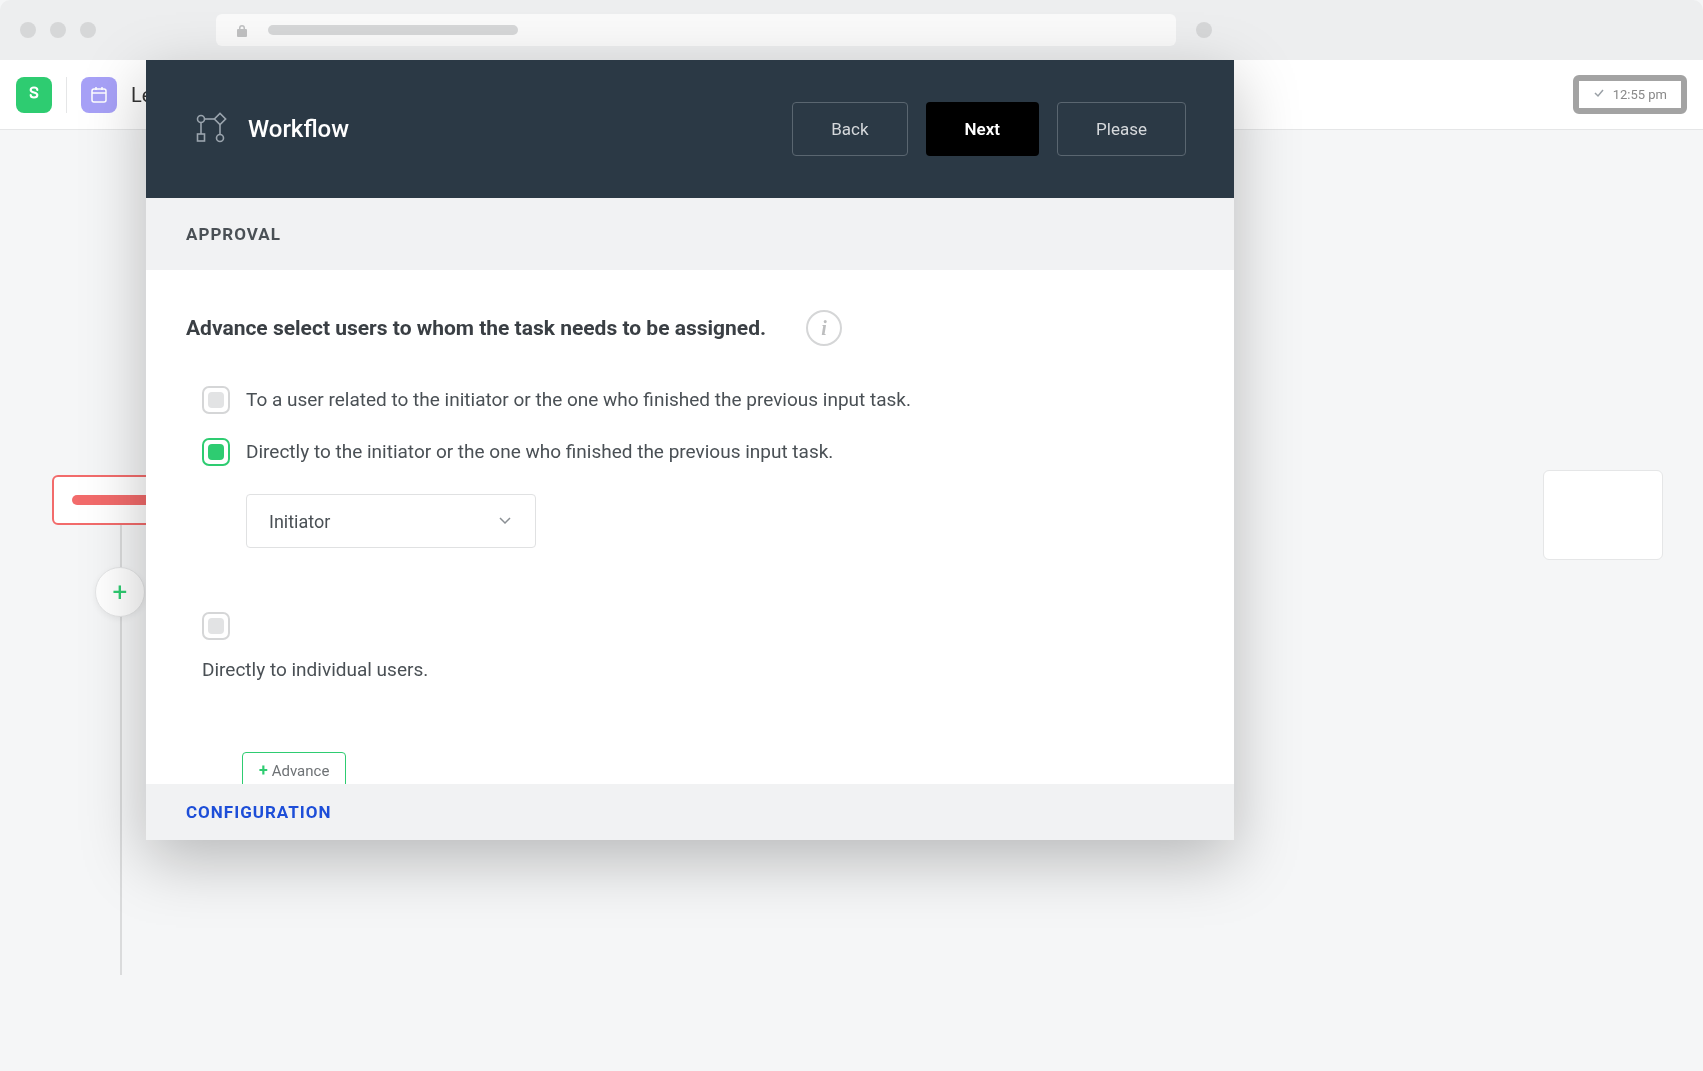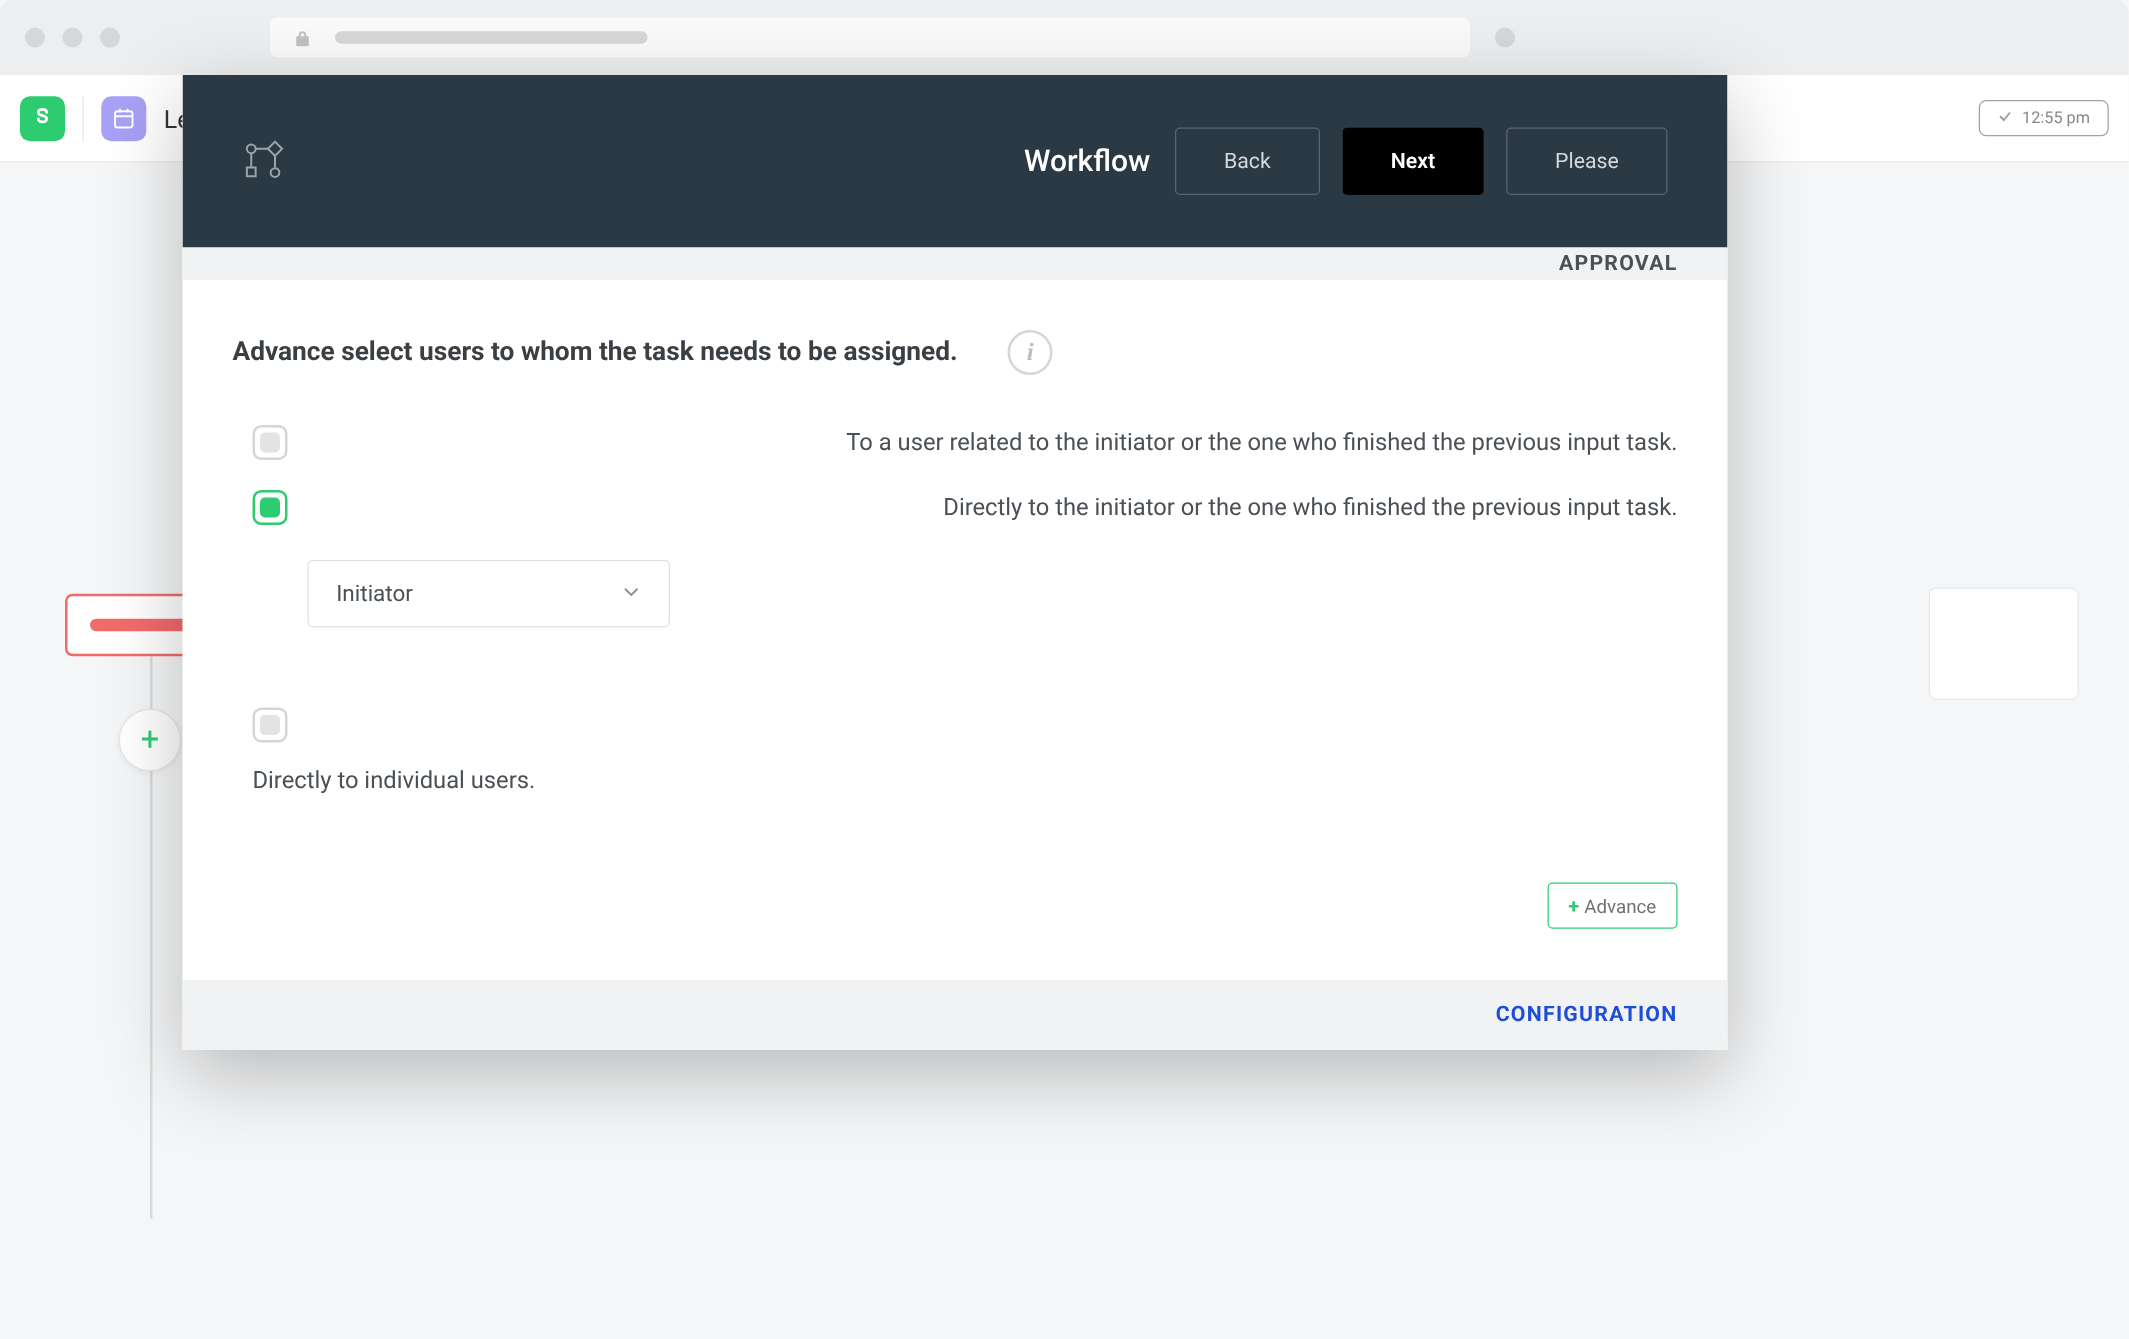--- a/index.html
+++ b/index.html
@@ -74,21 +74,21 @@
 .calendar-icon {
   width: 36px; height: 36px;
   background: #a7a1f7;
   border-radius: 8px;
   display: flex; align-items: center; justify-content: center;
 }
 .calendar-icon svg { width: 18px; height: 18px; }
 .le-text { font-size: 20px; color: #333; }
 .topbar-spacer { flex: 1; }
 .time-pill {
-  border: 1px solid #a3a3a3;
+  border: 6px solid #a3a3a3;
   border-radius: 6px;
   padding: 6px 14px;
   font-size: 13px;
   color: #888;
   display: flex;
   align-items: flex-start;
   gap: 8px;
 }
 .time-pill svg { width: 12px; height: 12px; }
 .canvas {
@@ -147,26 +147,25 @@
   width: 120px;
   height: 90px;
   background: #fff;
   border: 1px solid #e5e6e7;
   border-radius: 6px;
 }
 .modal {
   position: absolute;
   left: 146px;
   top: 60px;
-  width: 1236px;
+  width: 1088px;
   height: 780px;
   background: #fff;
   box-shadow: 0 20px 60px rgba(0,0,0,0.25);
   overflow: hidden;
-  text-align: right;
 }
 .modal-header {
   background: #2b3945;
   height: 138px;
   display: flex;
   align-items: center;
   padding: 0 48px;
   gap: 20px;
 }
 .workflow-icon { display: flex; align-items: center; justify-content: center; }
@@ -194,21 +193,21 @@
   border: 1px solid #5a6670;
   color: #d5d8db;
 }
 .btn-primary {
   background: #000000;
   color: #fff;
   font-weight: 600;
 }
 .section-header {
   background: #f1f2f3;
-  padding: 3px 40px;
+  padding: 26px 40px;
   font-size: 17px;
   font-weight: 700;
   letter-spacing: 1px;
   color: #4a5055;
 }
 .modal-body {
   padding: 40px 40px 60px 40px;
 }
 .prompt-row {
   display: flex;

